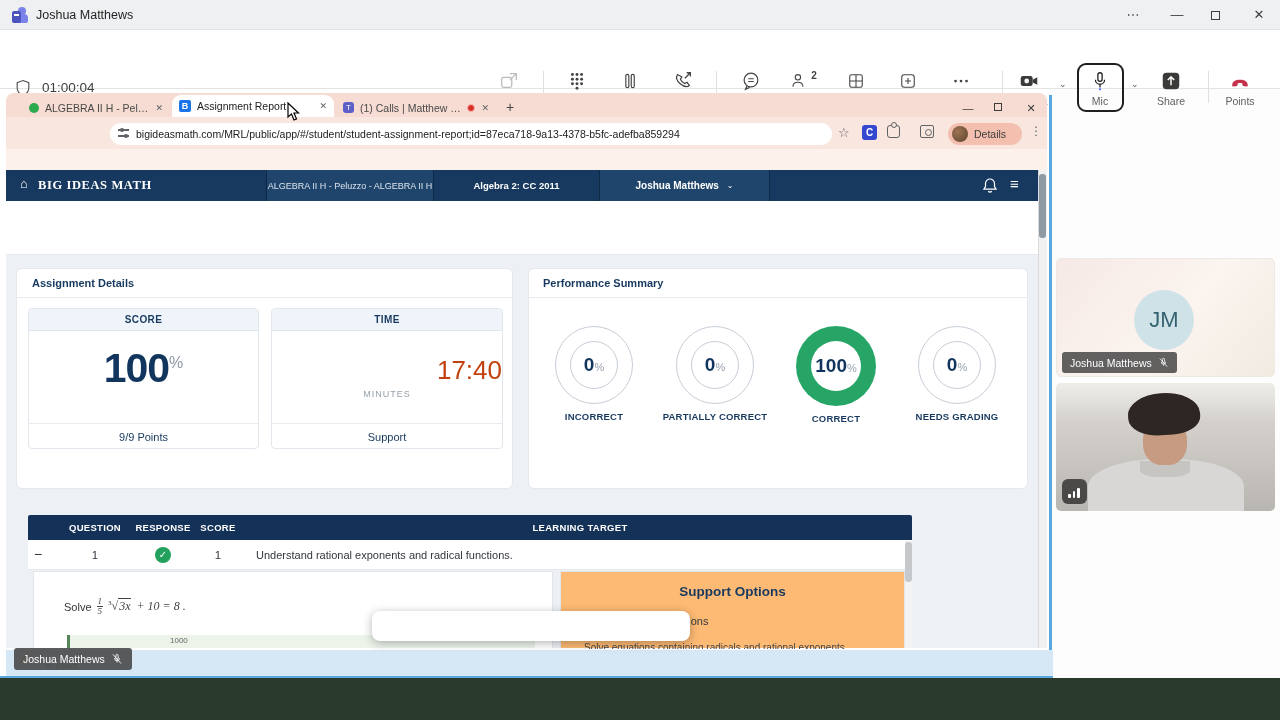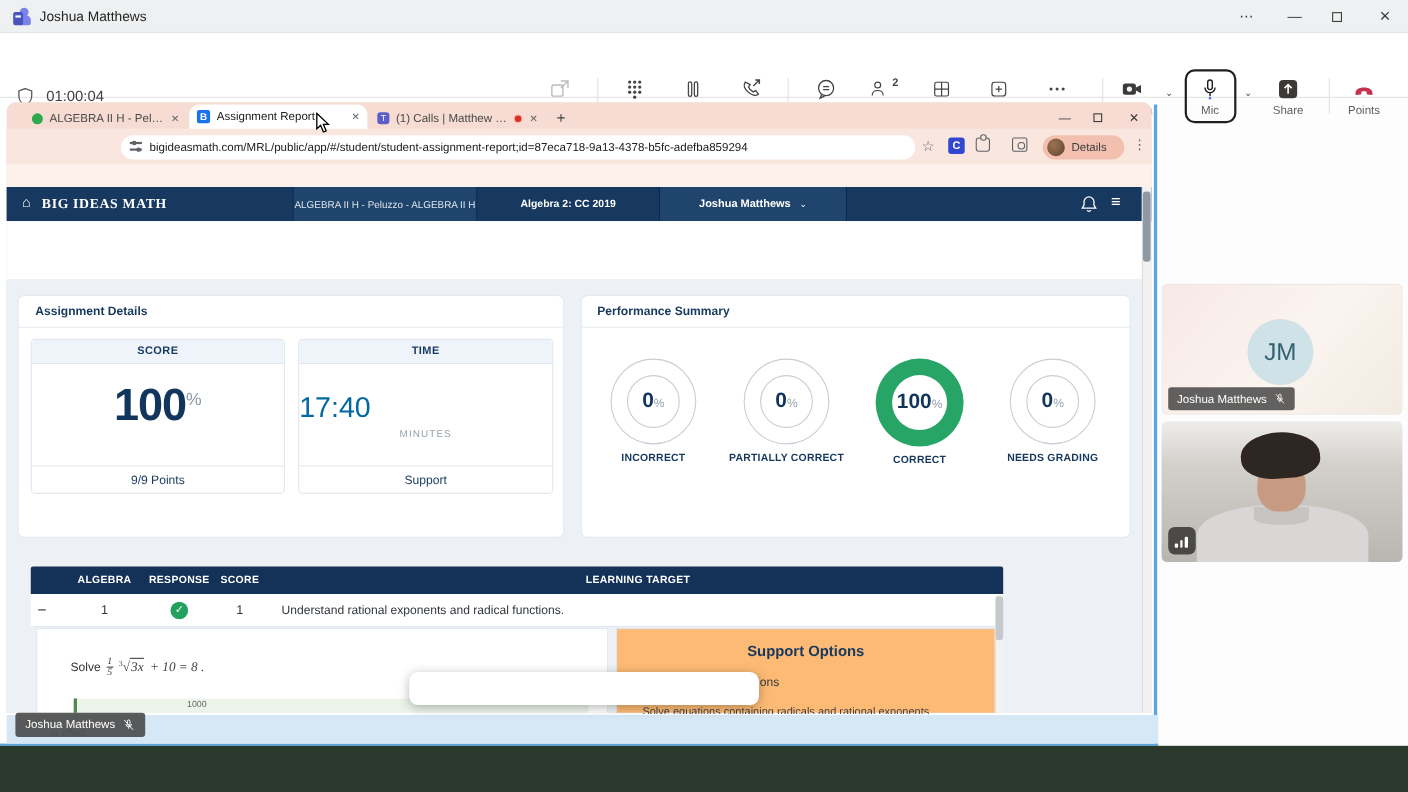--- a/index.html
+++ b/index.html
@@ -86,21 +86,21 @@
 
   .card { position:absolute; background:#fff; border:1px solid #e4e9ee; border-radius:6px; }
   .cardtitle { position:absolute; font-size:11px; font-weight:bold; color:#17395f; }
   .cardline { position:absolute; height:1px; background:#e7ebef; }
 
   .subcard { position:absolute; background:#fff; border:1px solid #e1e7ed; border-radius:4px; }
   .subhead { position:absolute; left:0; top:0; right:0; height:22px; background:#eef4fa; border-bottom:1px solid #e1e7ed; border-radius:4px 4px 0 0; text-align:center; line-height:22px; font-size:10px; font-weight:bold; color:#17395f; letter-spacing:0.4px; }
   .scorebig { position:absolute; left:0; right:0; top:36px; height:58px; text-align:center; }
   .scorebig .v { font-size:41px; font-weight:bold; color:#12355e; letter-spacing:-1px; }
   .scorebig .u { font-size:16px; color:#8d99a6; position:relative; top:-14px; }
-  .timebig { position:absolute; left:0; right:0; top:46px; text-align:left; font-size:26px; color:#0369a1; }
+  .timebig { position:absolute; left:0; right:0; top:46px; text-align:right; font-size:26px; color:#c2410c; }
   .timeunit { position:absolute; left:0; right:0; top:80px; text-align:center; font-size:9px; color:#97a1ac; letter-spacing:1px; }
   .subdiv { position:absolute; left:0; right:0; top:114px; height:1px; background:#e7ebef; }
   .subfoot { position:absolute; left:0; right:0; top:115px; height:26px; text-align:center; line-height:26px; font-size:11px; color:#17395f; }
 
   .dwrap { position:absolute; top:326px; width:120px; text-align:center; }
   .donut { width:78px; height:78px; margin:0 auto; border-radius:50%; border:1px solid #c7ced6; background:#fff; display:flex; align-items:center; justify-content:center; }
   .donut.filled { border:none; width:80px; height:80px; }
   .dhole { width:48px; height:48px; border:1px solid #c7ced6; border-radius:50%; background:#fff; display:flex; align-items:center; justify-content:center; }
   .donut.filled .dhole { border:none; width:50px; height:50px; }
   .dval { font-size:19px; font-weight:bold; color:#12355e; }
@@ -391,21 +391,21 @@
     <div class="abs bfolder"></div>
     <span class="abs bmtext">ebnet.org bookmarks</span>
     <div class="abs gridicon"></div>
   </div>
 
   <div class="abs" id="bimheader">
     <span class="abs bimhome" style="left:14px;top:6px;">⌂</span>
     <span class="abs bimbrand" style="left:32px;top:8px;">BIG IDEAS MATH</span>
   </div>
   <div class="abs hblock hb1">ALGEBRA II H - Peluzzo - ALGEBRA II H</div>
-  <div class="abs hblock hb2">Algebra 2: CC 2019</div>
+  <div class="abs hblock hb2">Algebra 2: CC 2011</div>
   <div class="abs hblock hb3">
       <span>Joshua Matthews</span>
       <span class="uchev">⌄</span>
     </div>
   <svg class="abs" style="left:982px;top:177px;" width="16" height="17" viewBox="0 0 16 17">
       <path d="M8 2 a4.5 4.5 0 0 1 4.5 4.5 v3 l1.6 2.7 H1.9 L3.5 9.5 v-3 A4.5 4.5 0 0 1 8 2 z" fill="none" stroke="#fff" stroke-width="1.2"></path>
       <path d="M6.4 14 a1.7 1.7 0 0 0 3.2 0" fill="none" stroke="#fff" stroke-width="1.2"></path>
     </svg>
   <span class="abs bimham">≡</span>
   <div class="abs" id="bimscrolltrack"></div>
@@ -469,21 +469,21 @@
     <div class="donut">
         <div class="dhole">
           <span class="dval">0</span>
           <span class="dpct">%</span>
         </div>
       </div>
     <div class="dlabel">NEEDS GRADING</div>
   </div>
 
   <div class="abs" id="tblhead"></div>
-  <span class="abs thc" style="left:60px;width:70px;">ALGEBRA</span>
+  <span class="abs thc" style="left:60px;width:70px;">QUESTION</span>
   <span class="abs thc" style="left:128px;width:70px;">RESPONSE</span>
   <span class="abs thc" style="left:193px;width:50px;">SCORE</span>
   <span class="abs thc" style="left:500px;width:160px;">LEARNING TARGET</span>
   <div class="abs" id="tblrow"></div>
   <span class="abs" style="left:34px;top:546px;font-size:14px;color:#333;">−</span>
   <span class="abs trc" style="left:60px;width:70px;">1</span>
   <div class="abs checkdot">✓</div>
   <span class="abs trc" style="left:193px;width:50px;">1</span>
   <span class="abs trc" style="left:256px;text-align:center;font-size:11px;">Understand rational exponents and radical functions.</span>
   <div class="abs" id="tblscroll"></div>

